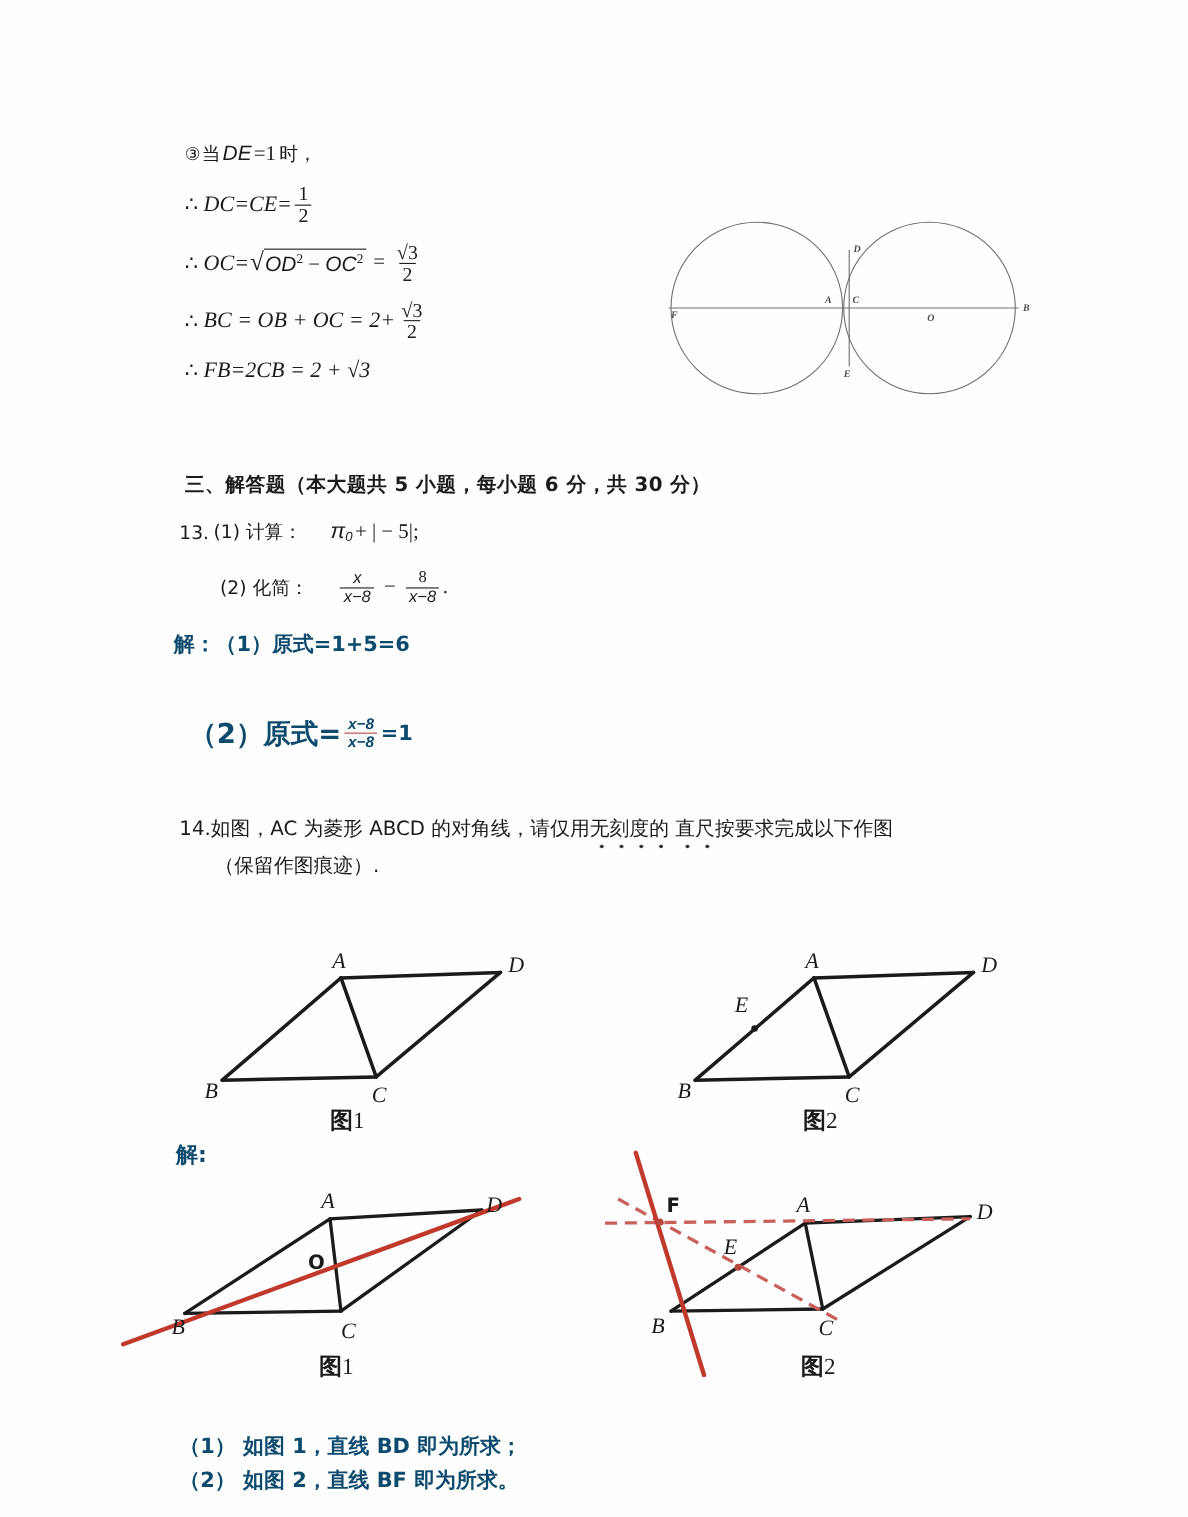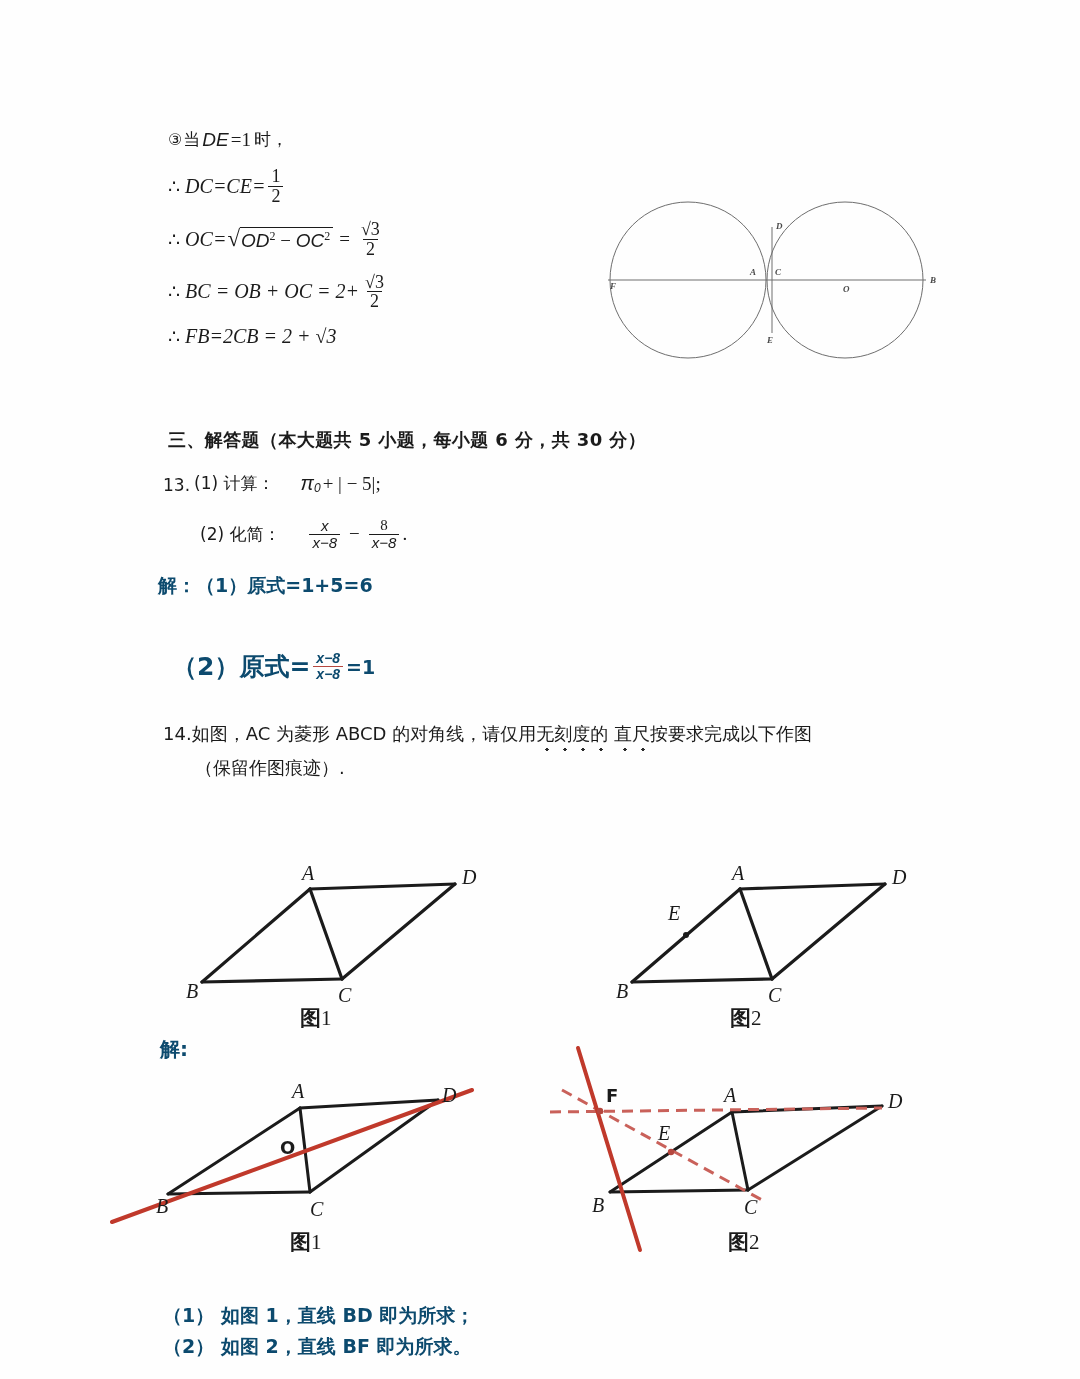--- a/index.html
+++ b/index.html
@@ -78,21 +78,21 @@
   
   #q13a { left: 163px; top: 472px; font-size: 18px; }
   #q13b { left: 200px; top: 518px; font-size: 18px; }
   .qlabel { font-family: "DejaVu Sans", sans-serif; font-size: 17px; }
   .gap { display: inline-block; width: 26px; }
 
   #ans13a { left: 158px; top: 573px; font-size: 19px; font-weight: bold; }
   #ans13b { left: 172px; top: 650px; font-size: 19px; font-weight: bold; }
 
   
-  #q14 { left: 163px; top: 717px; width: 800px; font-size: 18px; line-height: 34px; }
+  #q14 { left: 163px; top: 737px; width: 800px; font-size: 18px; line-height: 34px; }
   #q14 .indent { display: block; margin-left: 32px; }
   .emph { position: relative; }
   .emph::after {
     content: "";
     position: absolute;
     left: 2px; right: 2px; bottom: -7px;
     height: 3px;
     background-image: radial-gradient(circle, #2a2a2a 1.6px, transparent 1.8px);
     background-size: 18px 3px;
     background-repeat: repeat-x;

